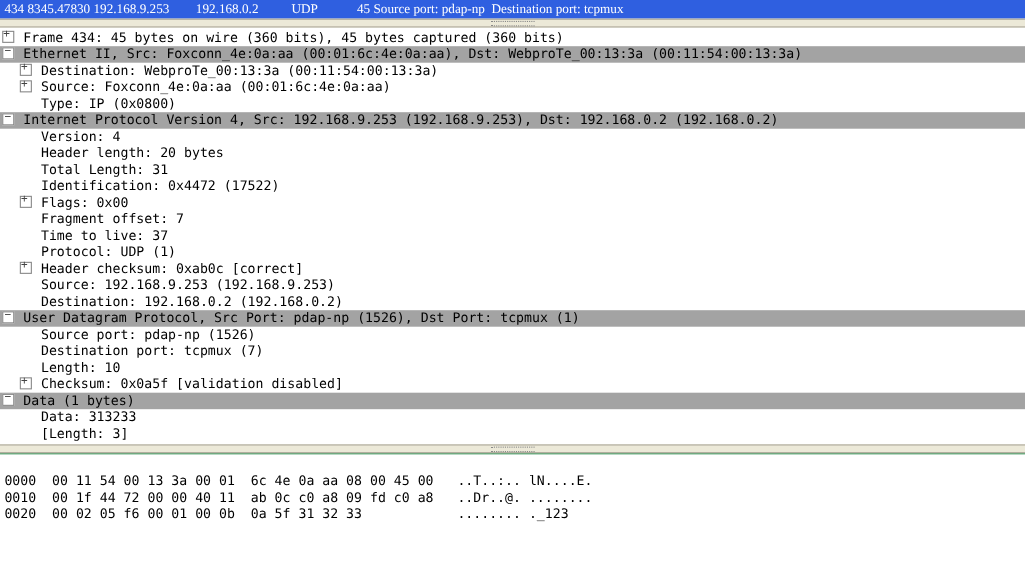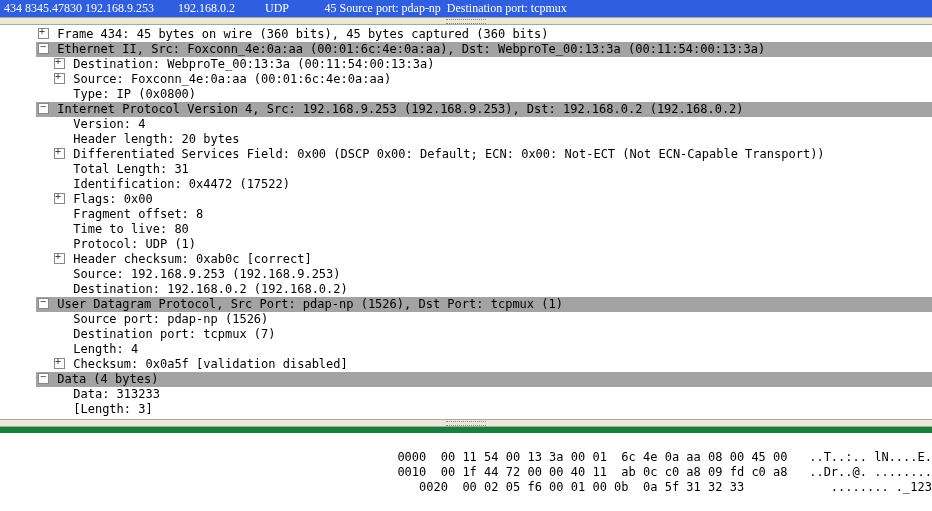--- a/index.html
+++ b/index.html
@@ -35,21 +35,20 @@
     top: 1px;
     width: 40px;
     height: 3px;
     margin-left: -20px;
     border-top: 1px dotted #888;
     border-bottom: 1px dotted #888;
   }
   .tree {
     padding: 2px 0 2px 0;
     overflow-x: hidden;
-    margin-left: 36px;
   }
   .row {
     white-space: pre;
     padding: 0 0 0 2px;
   }
   .row.header {
     background: #a3a3a3;
   }
   .toggle {
     display: inline-block;
@@ -93,22 +92,21 @@
   .indent0 { padding-left: 2px; }
   .indent1 { padding-left: 18px; }
   .spacer {
     display: inline-block;
     width: 12px;
   }
   .hexpane {
     padding: 2px 0 6px 4px;
     white-space: pre;
     font-family: inherit;
-    border-top: 6px solid #15803d;
-    text-align: right;
+    border-top: 1px solid #15803d;
   }
 </style>
 </head>
 <body>
 
 <div class="summary-bar"><span>434</span> <span>8345.47830</span> <span>192.168.9.253</span>        <span>192.168.0.2</span>          <span>UDP</span>            <span>45</span> <span>Source port: pdap-np  Destination port: tcpmux</span></div>
 
 <div class="divider"></div>
 
 <div class="tree">
@@ -116,38 +114,37 @@
   <div class="row indent0"><span class="toggle collapsed"></span> <span>Frame 434: 45 bytes on wire (360 bits), 45 bytes captured (360 bits)</span></div>
 
   <div class="row header indent0"><span class="toggle expanded"></span> <span>Ethernet II, Src: Foxconn_4e:0a:aa (00:01:6c:4e:0a:aa), Dst: WebproTe_00:13:3a (00:11:54:00:13:3a)</span></div>
   <div class="row indent1"><span class="toggle collapsed"></span> <span>Destination: WebproTe_00:13:3a (00:11:54:00:13:3a)</span></div>
   <div class="row indent1"><span class="toggle collapsed"></span> <span>Source: Foxconn_4e:0a:aa (00:01:6c:4e:0a:aa)</span></div>
   <div class="row indent1"><span class="spacer"></span> <span>Type: IP (0x0800)</span></div>
 
   <div class="row header indent0"><span class="toggle expanded"></span> <span>Internet Protocol Version 4, Src: 192.168.9.253 (192.168.9.253), Dst: 192.168.0.2 (192.168.0.2)</span></div>
   <div class="row indent1"><span class="spacer"></span> <span>Version: 4</span></div>
   <div class="row indent1"><span class="spacer"></span> <span>Header length: 20 bytes</span></div>
-  <div class="row indent1"><span class="toggle collapsed"></span> <span>Differentiated Services Field: 0x00 (DSCP 0x00: Default; ECN: 0x00: Not-ECT (Not ECN-Capable Transport))</span></div>
   <div class="row indent1"><span class="spacer"></span> <span>Total Length: 31</span></div>
   <div class="row indent1"><span class="spacer"></span> <span>Identification: 0x4472 (17522)</span></div>
   <div class="row indent1"><span class="toggle collapsed"></span> <span>Flags: 0x00</span></div>
-  <div class="row indent1"><span class="spacer"></span> <span>Fragment offset: 8</span></div>
-  <div class="row indent1"><span class="spacer"></span> <span>Time to live: 80</span></div>
+  <div class="row indent1"><span class="spacer"></span> <span>Fragment offset: 7</span></div>
+  <div class="row indent1"><span class="spacer"></span> <span>Time to live: 37</span></div>
   <div class="row indent1"><span class="spacer"></span> <span>Protocol: UDP (1)</span></div>
   <div class="row indent1"><span class="toggle collapsed"></span> <span>Header checksum: 0xab0c [correct]</span></div>
   <div class="row indent1"><span class="spacer"></span> <span>Source: 192.168.9.253 (192.168.9.253)</span></div>
   <div class="row indent1"><span class="spacer"></span> <span>Destination: 192.168.0.2 (192.168.0.2)</span></div>
 
   <div class="row header indent0"><span class="toggle expanded"></span> <span>User Datagram Protocol, Src Port: pdap-np (1526), Dst Port: tcpmux (1)</span></div>
   <div class="row indent1"><span class="spacer"></span> <span>Source port: pdap-np (1526)</span></div>
   <div class="row indent1"><span class="spacer"></span> <span>Destination port: tcpmux (7)</span></div>
-  <div class="row indent1"><span class="spacer"></span> <span>Length: 4</span></div>
+  <div class="row indent1"><span class="spacer"></span> <span>Length: 10</span></div>
   <div class="row indent1"><span class="toggle collapsed"></span> <span>Checksum: 0x0a5f [validation disabled]</span></div>
 
-  <div class="row header indent0"><span class="toggle expanded"></span> <span>Data (4 bytes)</span></div>
+  <div class="row header indent0"><span class="toggle expanded"></span> <span>Data (1 bytes)</span></div>
   <div class="row indent1"><span class="spacer"></span> <span>Data: 313233</span></div>
   <div class="row indent1"><span class="spacer"></span> <span>[Length: 3]</span></div>
 
 </div>
 
 <div class="divider"></div>
 
 <div class="hexpane">
 <span>0000  00 11 54 00 13 3a 00 01  6c 4e 0a aa 08 00 45 00   ..T..:.. lN....E.</span>
 <span>0010  00 1f 44 72 00 00 40 11  ab 0c c0 a8 09 fd c0 a8   ..Dr..@. ........</span>

